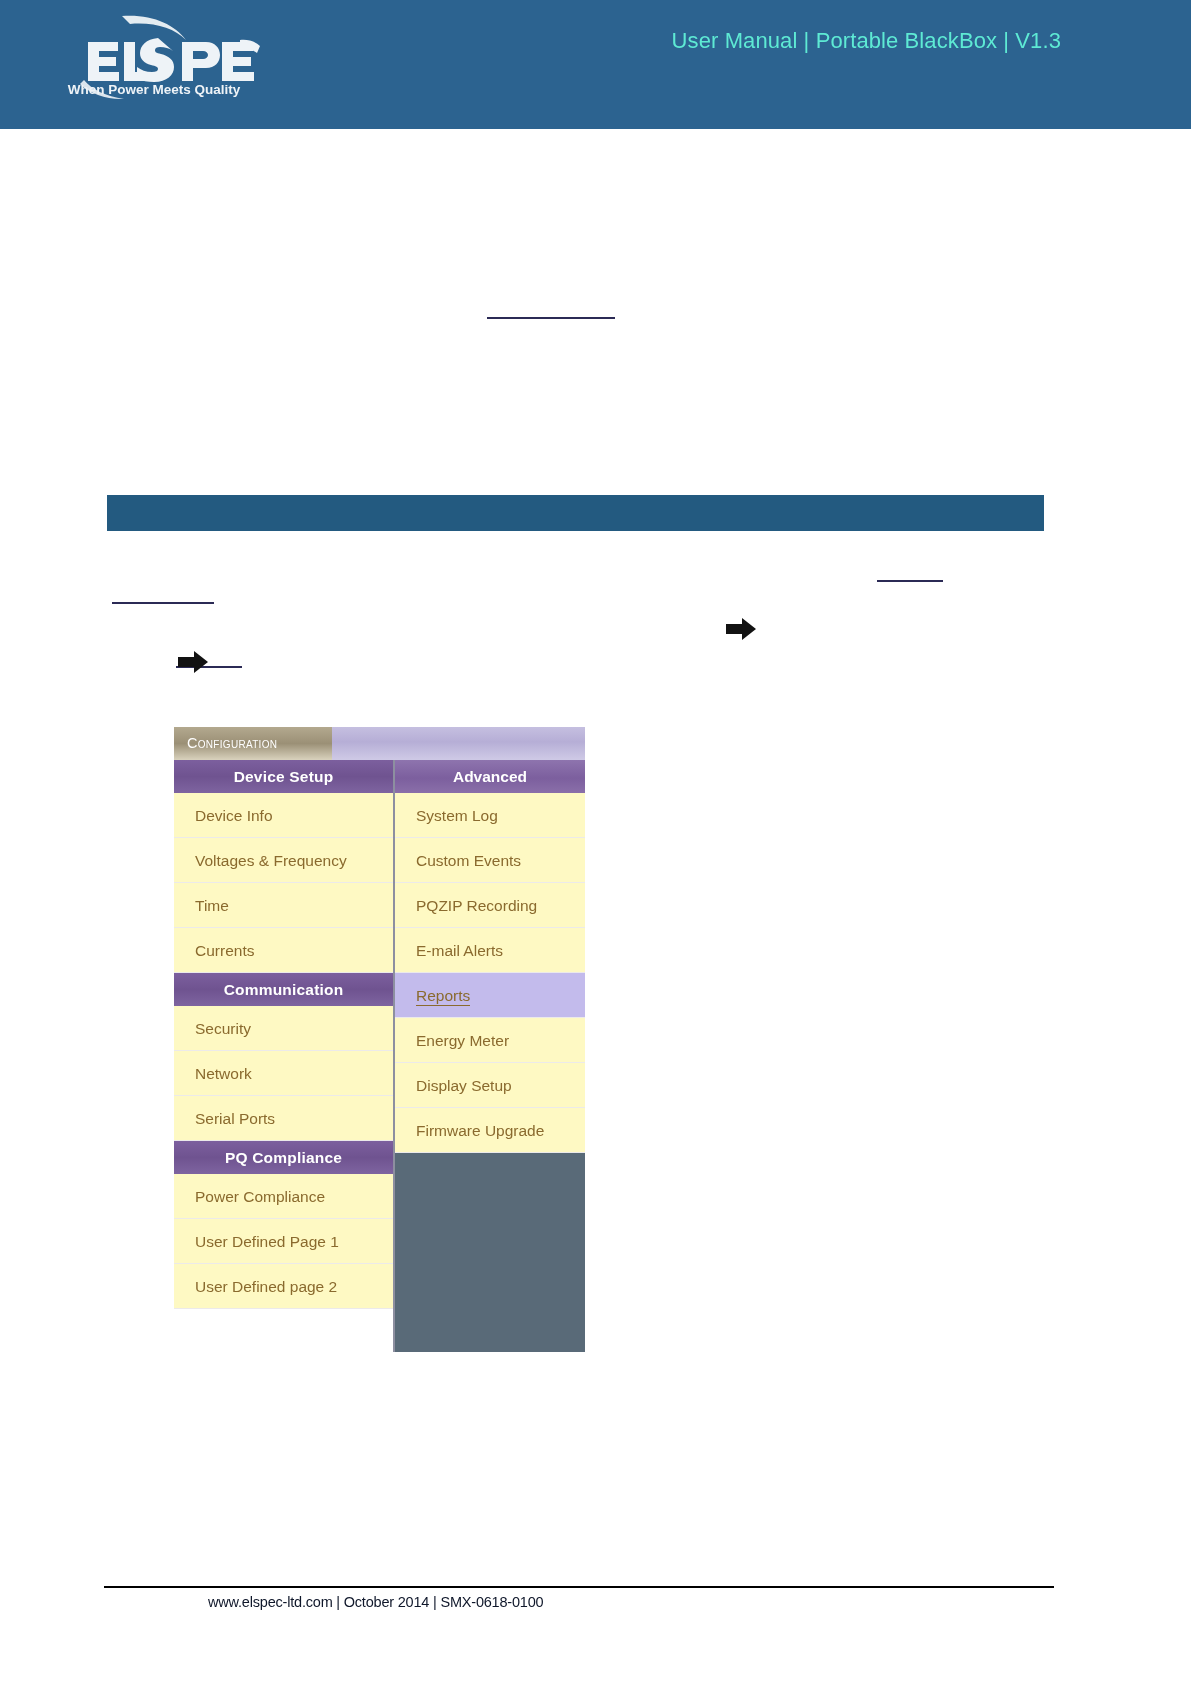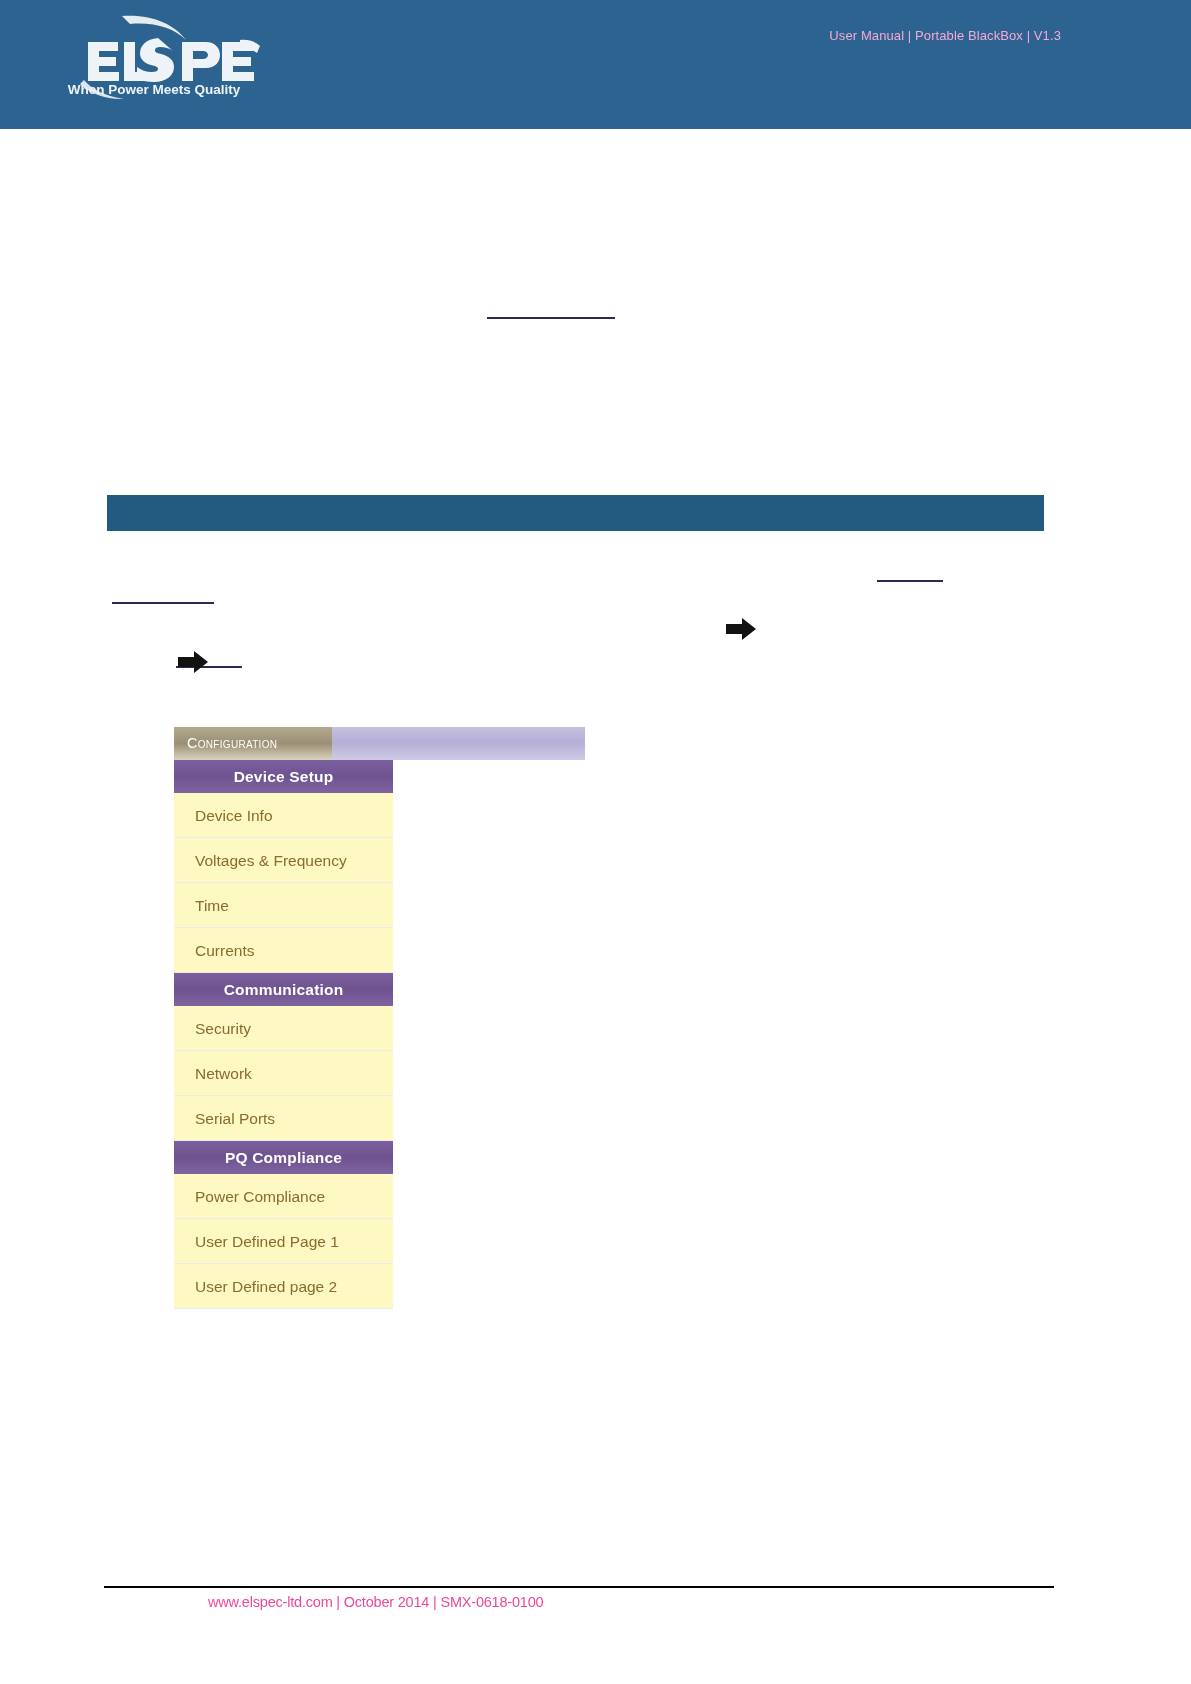--- a/index.html
+++ b/index.html
@@ -34,22 +34,22 @@
   }
   .logo-wrap {
     position: absolute;
     left: 62px; top: 10px;
     width: 210px; height: 96px;
   }
   .logo-svg { display: block; }
   .header-title {
     position: absolute;
     right: 130px; top: 28px;
-    color: #f9a8d4;
-    font-size: 13px;
+    color: #5eead4;
+    font-size: 22px;
     letter-spacing: 0.1px;
     white-space: nowrap;
     font-family: "Liberation Sans", sans-serif;
   }
 
   
   .xref {
     position: absolute;
     color: #ffffff;
     font-size: 14px;
@@ -161,21 +161,21 @@
   .footer-rule {
     position: absolute;
     left: 104px; top: 1586px;
     width: 950px; height: 2px;
     background: #000000;
   }
   .footer-text {
     position: absolute;
     left: 208px; top: 1594px;
     font-size: 14.5px;
-    color: #ec4899;
+    color: #0f172a;
     letter-spacing: -0.2px;
     font-family: "Liberation Sans", sans-serif;
     white-space: nowrap;
   }
 </style>
 </head>
 <body>
 
 <div class="page">
 
@@ -240,20 +240,32 @@
         <div class="cfg-item">Security</div>
         <div class="cfg-item">Network</div>
         <div class="cfg-item">Serial Ports</div>
 
         <div class="cfg-group">PQ Compliance</div>
         <div class="cfg-item">Power Compliance</div>
         <div class="cfg-item">User Defined Page 1</div>
         <div class="cfg-item">User Defined page 2</div>
       </div>
 
+      <div class="cfg-col-right">
+        <div class="cfg-group-right">Advanced</div>
+        <div class="cfg-item">System Log</div>
+        <div class="cfg-item">Custom Events</div>
+        <div class="cfg-item">PQZIP Recording</div>
+        <div class="cfg-item">E-mail Alerts</div>
+        <div class="cfg-item selected"><span class="sel-text">Reports</span></div>
+        <div class="cfg-item">Energy Meter</div>
+        <div class="cfg-item">Display Setup</div>
+        <div class="cfg-item">Firmware Upgrade</div>
+        <div class="cfg-filler"></div>
+      </div>
 
     </div>
   </div>
 
   <div class="footer-rule"></div>
   <div class="footer-text">www.elspec-ltd.com | October 2014 | SMX-0618-0100</div>
 
 </div>
 
 </body></html>

